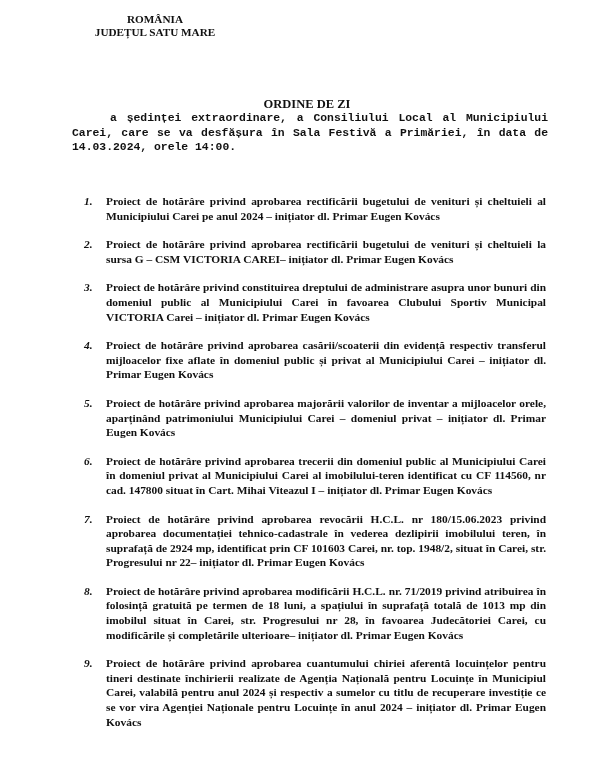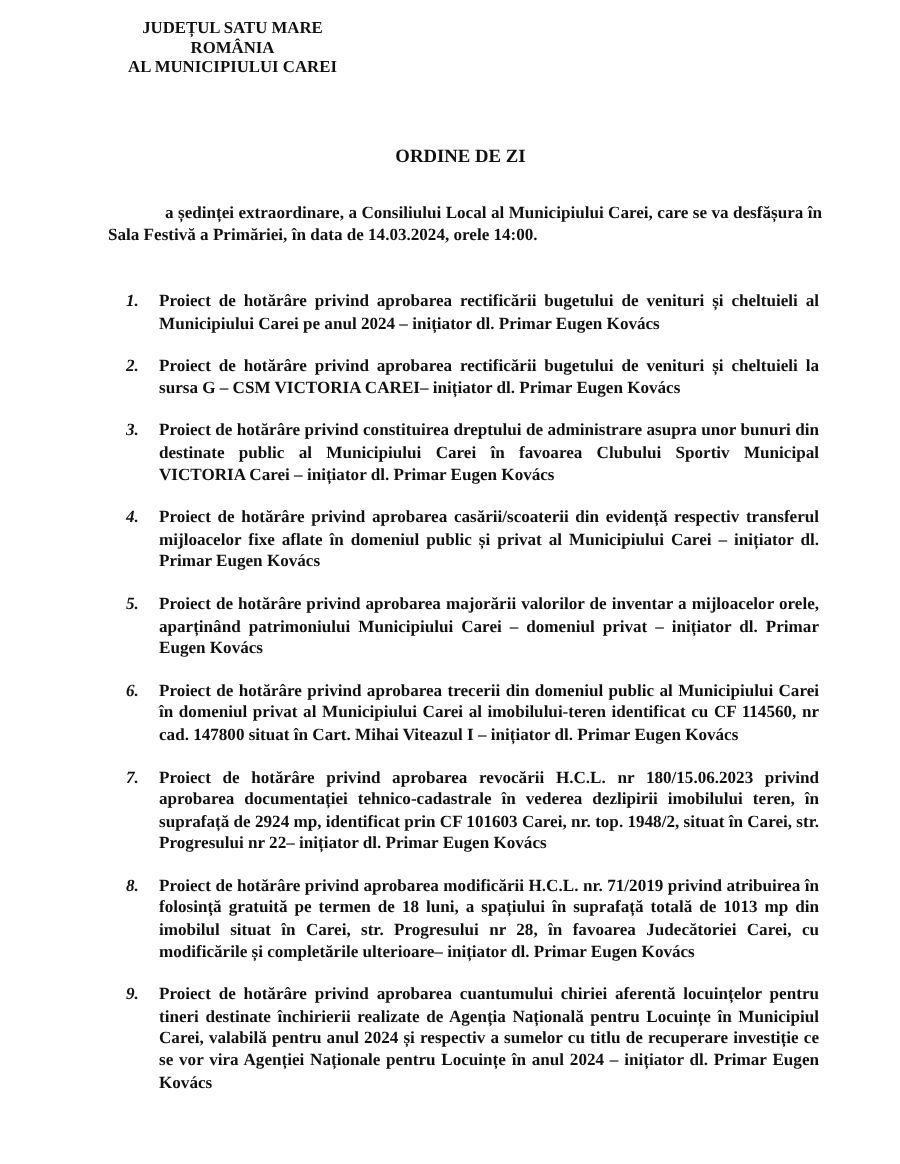--- a/index.html
+++ b/index.html
@@ -3,53 +3,52 @@
 <meta charset="utf-8">
 <style>
   html, body { margin: 0; padding: 0; background: #ffffff; }
   body { width: 600px; height: 776px; position: relative; overflow: hidden;
          font-family: "Liberation Serif", "DejaVu Serif", serif; color: #111; }
   .header { position: absolute; left: 70px; top: 13px; width: 170px; text-align: center;
             font-weight: bold; font-size: 11.2px; line-height: 13.2px; }
   .header div { white-space: nowrap; }
   .title { position: absolute; left: 0; width: 600px; top: 97px; text-align: center;
            font-weight: bold; font-size: 12.5px; padding-left: 14px; box-sizing: border-box; }
-  .intro { position: absolute; left: 72px; top: 135px; width: 476px; font-weight: bold;
-           font-size: 11.4px; line-height: 14.5px; text-indent: 38px; text-align: justify; }
+  .intro { position: absolute; left: 72px; top: 111px; width: 476px; font-weight: bold;
+           font-size: 11.4px; line-height: 14.5px; text-indent: 38px; text-align: justify; font-family: Liberation Mono, monospace; }
   .items { position: absolute; left: 84px; top: 194px; width: 462px; margin: 0; padding: 0; list-style: none; }
   .item { position: relative; padding-left: 22px; font-weight: bold; font-size: 11.4px;
           line-height: 14.6px; text-align: justify; }
   .item .num { position: absolute; left: 0; top: 0; font-style: italic; }
   .item-text { display: block; }
 </style>
 </head>
 <body>
 
 <div class="header">
+  <div>ROMÂNIA</div>
   <div>JUDEȚUL SATU MARE</div>
-  <div>ROMÂNIA</div>
-  <div>AL MUNICIPIULUI CAREI</div>
 </div>
 
 <div class="title">ORDINE DE ZI</div>
 
 <div class="intro">a ședinței extraordinare, a Consiliului Local al Municipiului Carei, care se va desfășura în Sala Festivă a Primăriei, în data de 14.03.2024, orele 14:00.</div>
 
 <ol class="items">
   <li class="item" style="margin-bottom:14px">
     <span class="num">1.</span>
     <span class="item-text">Proiect de hotărâre privind aprobarea rectificării bugetului de venituri și cheltuieli al Municipiului Carei pe anul 2024 – inițiator  dl. Primar Eugen Kovács</span>
   </li>
   <li class="item" style="margin-bottom:14px">
     <span class="num">2.</span>
     <span class="item-text">Proiect de hotărâre privind aprobarea rectificării bugetului de venituri și cheltuieli la sursa G – CSM VICTORIA CAREI– inițiator  dl. Primar Eugen Kovács</span>
   </li>
   <li class="item" style="margin-bottom:14px">
     <span class="num">3.</span>
-    <span class="item-text">Proiect de hotărâre privind constituirea dreptului de administrare asupra unor bunuri din destinate public al Municipiului Carei în favoarea Clubului Sportiv Municipal VICTORIA Carei – inițiator dl. Primar Eugen Kovács</span>
+    <span class="item-text">Proiect de hotărâre privind constituirea dreptului de administrare asupra unor bunuri din domeniul public al Municipiului Carei în favoarea Clubului Sportiv Municipal VICTORIA Carei – inițiator dl. Primar Eugen Kovács</span>
   </li>
   <li class="item" style="margin-bottom:14px">
     <span class="num">4.</span>
     <span class="item-text">Proiect de hotărâre privind aprobarea casării/scoaterii din evidență respectiv transferul mijloacelor fixe aflate în domeniul public și privat al Municipiului Carei – inițiator dl. Primar Eugen Kovács</span>
   </li>
   <li class="item" style="margin-bottom:14px">
     <span class="num">5.</span>
     <span class="item-text">Proiect de hotărâre privind aprobarea majorării valorilor de inventar a mijloacelor orele,  aparținând patrimoniului Municipiului  Carei – domeniul privat – inițiator dl. Primar Eugen Kovács</span>
   </li>
   <li class="item" style="margin-bottom:14px">

